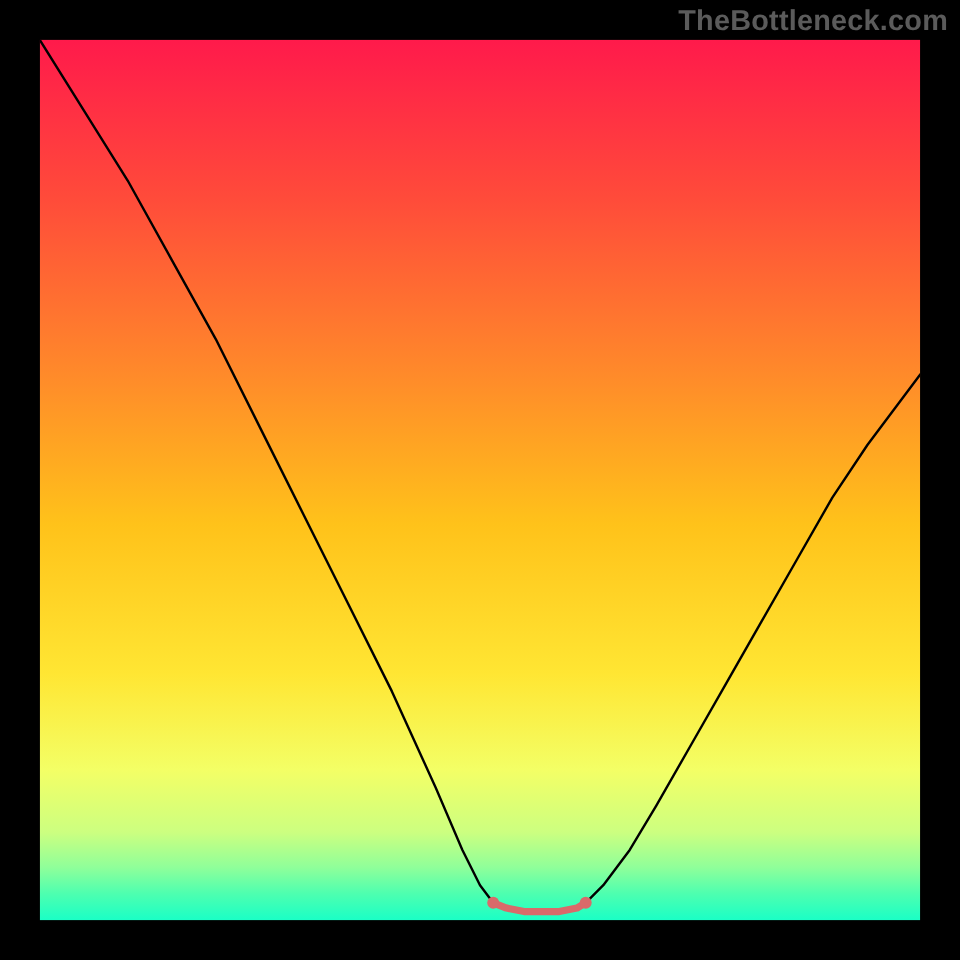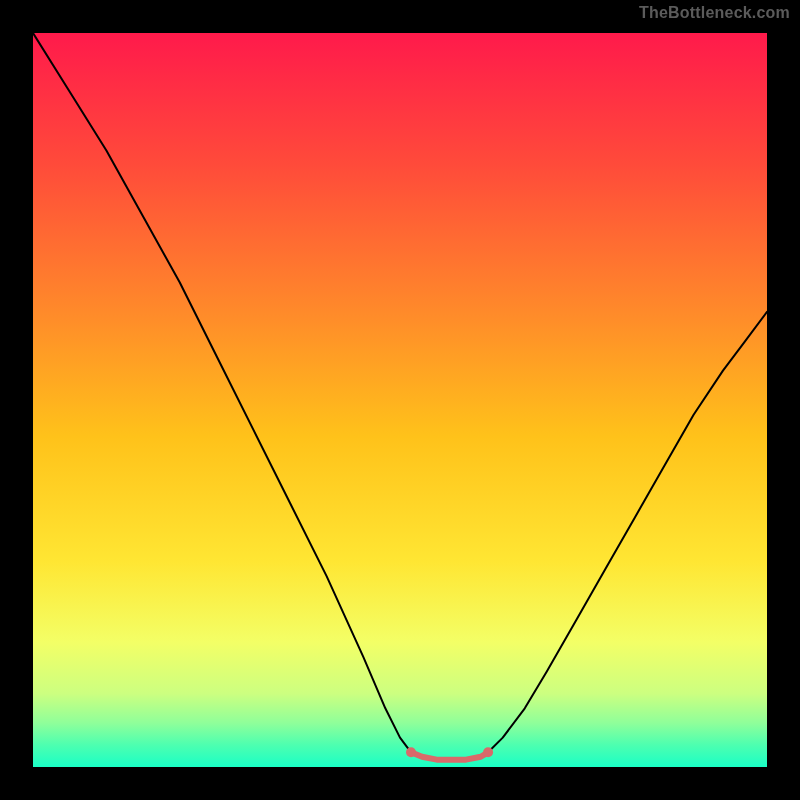--- a/index.html
+++ b/index.html
@@ -15,21 +15,21 @@
     position: relative;
     width: 800px;
     height: 800px;
     background: #000;
   }
   .watermark {
     position: absolute;
     top: 4px;
     right: 10px;
     color: #5b5b5b;
-    font-size: 16px;
+    font-size: 24px;
     font-weight: 600;
     letter-spacing: 0.2px;
     user-select: none;
     z-index: 5;
   }
   .plot {
     position: absolute;
     left: 33px;
     top: 33px;
     width: 734px;

